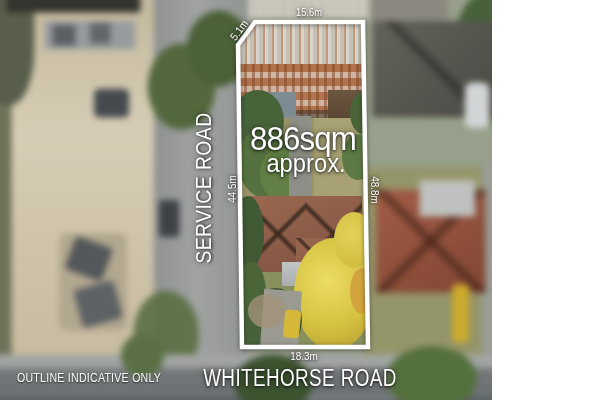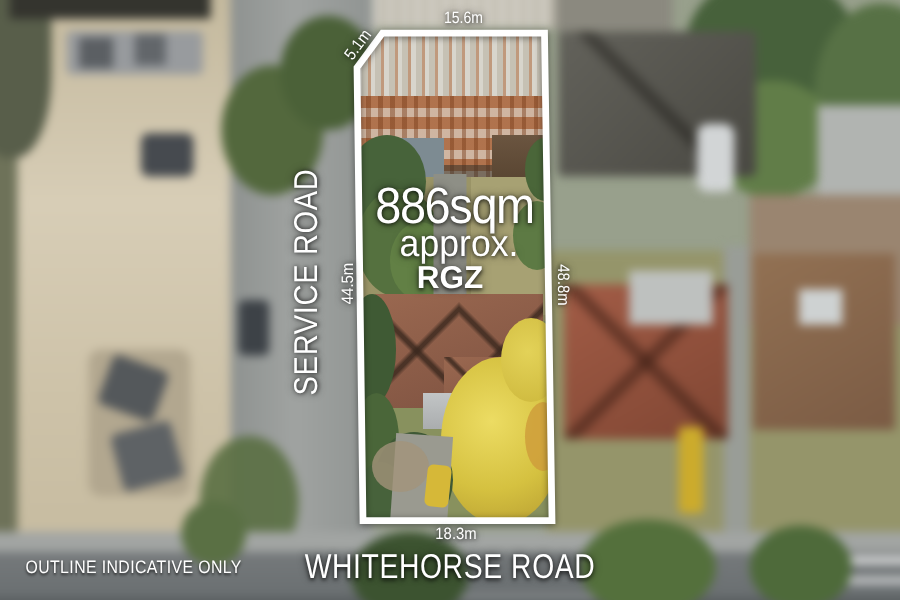--- a/index.html
+++ b/index.html
@@ -1,18 +1,18 @@
 <!DOCTYPE html>
 <html><head>
 <meta charset="utf-8">
 <style>
   * { margin:0; padding:0; box-sizing:border-box; }
   html,body { width:600px; height:400px; overflow:hidden; }
   #stage {
-    position:relative; width:600px; height:400px; overflow:hidden;
+    position:relative; width:492px; height:400px; overflow:hidden;
     background:#98a08c; font-family:"Liberation Sans", sans-serif;
   }
   .abs { position:absolute; }
   .blob { border-radius:50%; }
 
   
   #blur-layer { position:absolute; left:0; top:0; width:600px; height:400px;
     filter:blur(3.2px); transform:scale(1.03); z-index:1; }
 
   #b-construction { left:-10px; top:-10px; width:196px; height:420px;
@@ -226,16 +226,15 @@
 
   <div class="lbl" id="lbl-dim-top">15.6m</div>
   <div class="lbl" id="lbl-dim-51">5.1m</div>
   <div class="lbl" id="lbl-dim-left">44.5m</div>
   <div class="lbl" id="lbl-dim-right">48.8m</div>
   <div class="lbl" id="lbl-dim-bottom">18.3m</div>
   <div class="lbl" id="lbl-service">SERVICE ROAD</div>
   <div class="lbl" id="lbl-whitehorse">WHITEHORSE ROAD</div>
   <div class="lbl" id="lbl-area">886sqm</div>
   <div class="lbl" id="lbl-approx">approx.</div>
-  <div class="lbl" id="lbl-rgz">RGZ</div>
   <div class="lbl" id="lbl-disclaimer">OUTLINE INDICATIVE ONLY</div>
 
 </div>
 
 </body></html>

